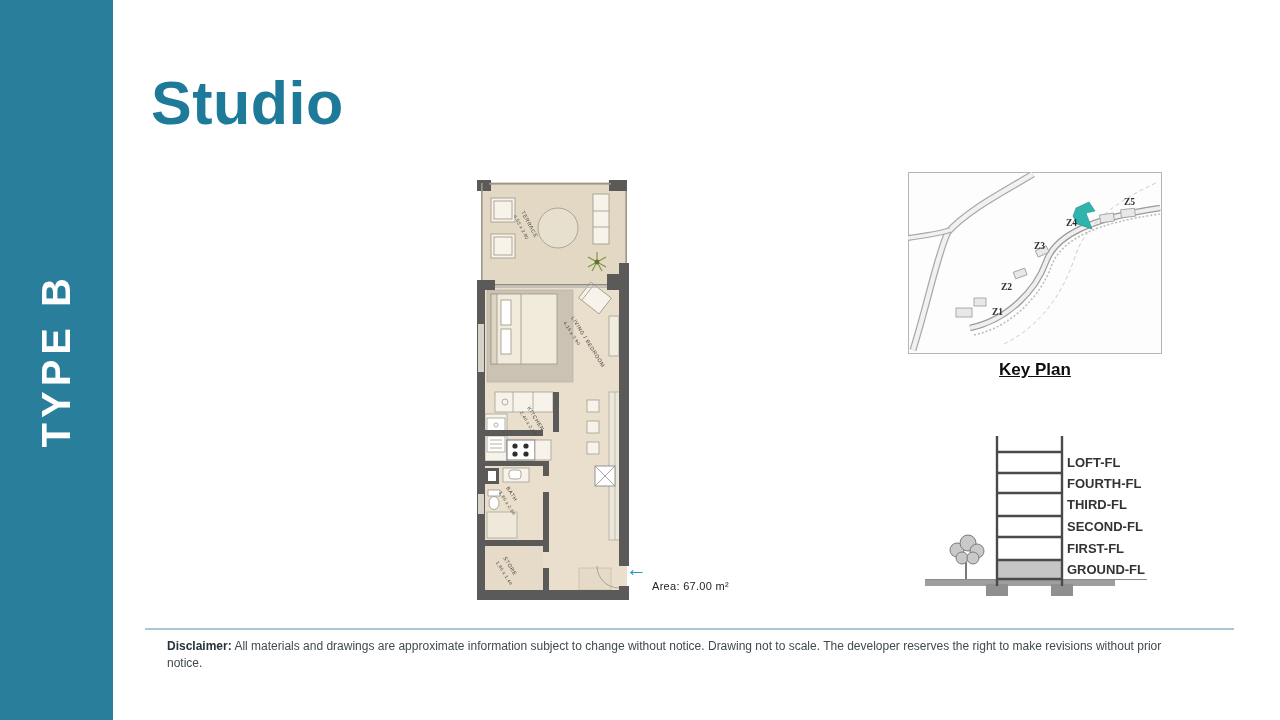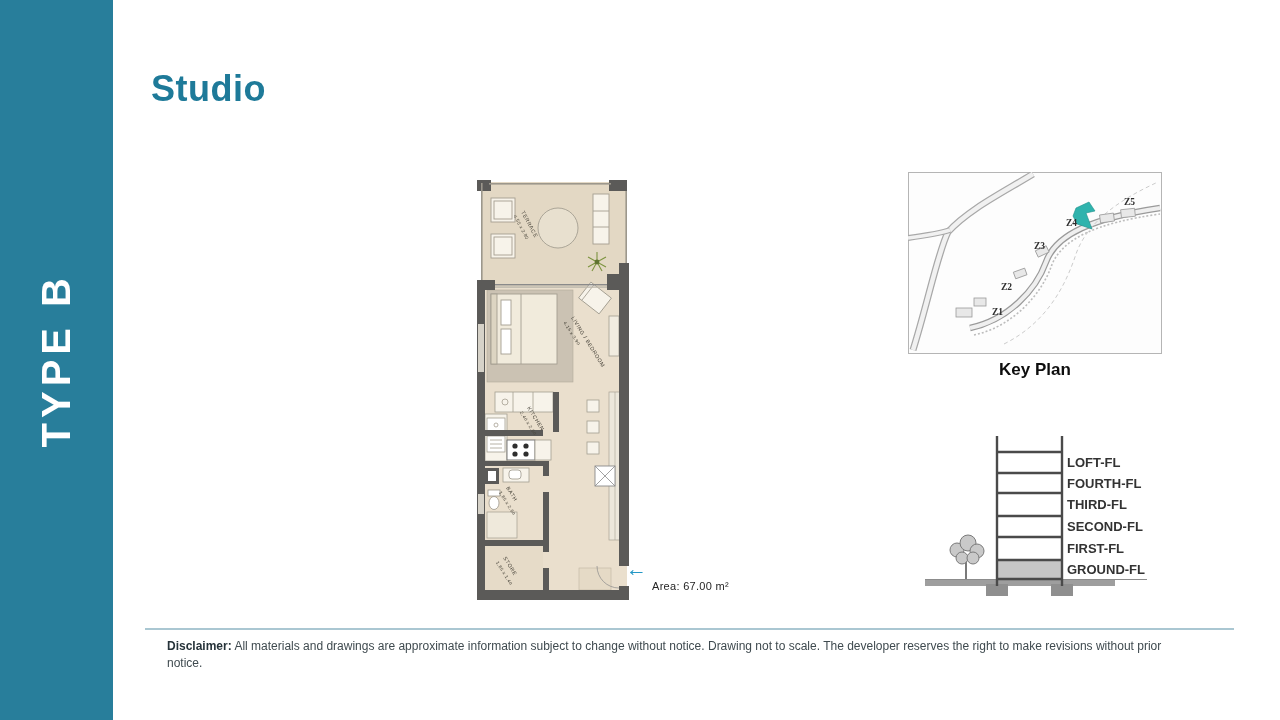--- a/index.html
+++ b/index.html
@@ -7,32 +7,32 @@
               font-family:"Liberation Sans", sans-serif; }
   .abs { position:absolute; }
 
   
   #sidebar { left:0; top:0; width:113px; height:720px; background:#287e9b;
              display:flex; align-items:center; justify-content:center; }
   #sidebar .vtext { writing-mode:vertical-rl; transform:rotate(180deg);
              color:#ffffff; font-size:40px; font-weight:bold; letter-spacing:5px; }
 
   
-  #title { left:151px; top:68px; font-size:36px; font-weight:bold;
+  #title { left:151px; top:68px; font-size:61px; font-weight:bold;
            color:#1e7a99; letter-spacing:0.5px; }
 
   
   #floorplan { left:475px; top:178px; width:158px; height:425px; }
   #entry-arrow { left:626px; top:557px; font-size:21px; font-weight:bold; color:#2498c6; }
   #area-label { left:652px; top:580px; font-size:11px; color:#252525; letter-spacing:0.3px; }
 
   
   #keyplan { left:908px; top:172px; width:254px; height:182px; }
   #keyplan-caption { left:908px; top:360px; width:254px; text-align:center;
-                     font-size:17px; font-weight:bold; color:#0e0e0e; }
+                     font-size:17px; font-weight:bold; color:#0e0e0e;text-decoration:underline; }
 
   
   #section { left:915px; top:432px; width:250px; height:170px; }
 
   
   #divider { left:145px; top:628px; width:1089px; height:2px; background:#aac7d2; }
   #disclaimer { left:167px; top:638px; width:1026px; font-size:12px; line-height:1.45;
                 color:#3f4a4f; }
   #disclaimer b { color:#26333a; }
 

